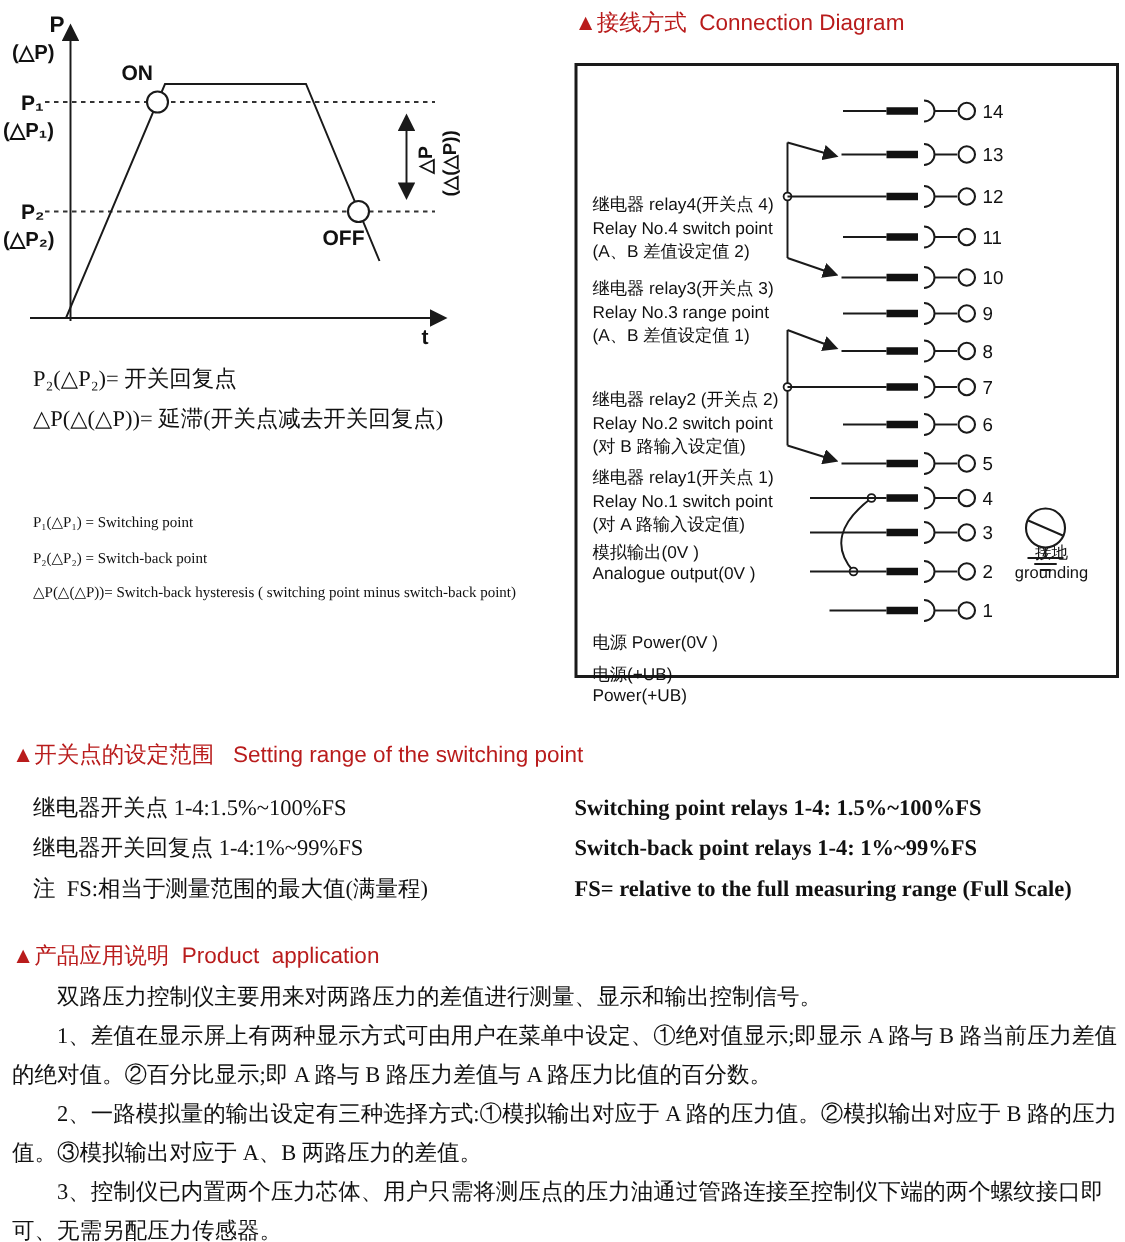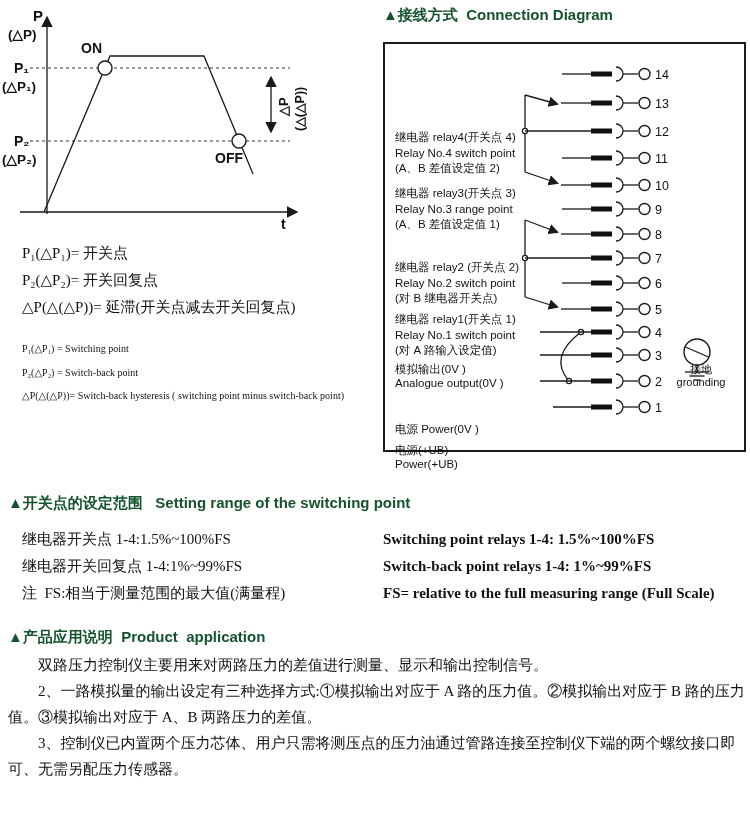--- a/index.html
+++ b/index.html
@@ -1,21 +1,21 @@
 <!DOCTYPE html>
 <html><head>
 <meta charset="utf-8">
 <style>
   html,body{margin:0;padding:0;background:#fff;}
   body{width:750px;height:828px;position:relative;overflow:hidden;
        font-family:"Liberation Serif",serif;color:#111;}
   .pre{white-space:pre-wrap;}
   .abs{position:absolute;}
-  .heading{font-family:"Liberation Sans",sans-serif;font-weight:700;
-           font-size:15px;color:#14532d;}
+  .heading{font-family:"Liberation Sans",sans-serif;font-weight:400;
+           font-size:15px;color:#b91c1c;}
   
   .conn-box{position:absolute;left:383px;top:42px;width:359px;height:406px;
             border:2px solid #1a1a1a;}
   .lbl{position:absolute;left:10px;width:135px;
        font-family:"Liberation Sans",sans-serif;font-size:11.5px;
        line-height:15.5px;color:#111;margin-top:48px;}
   .lbl.io{line-height:13.5px;}
   .gnd-lbl{position:absolute;left:280px;top:271px;width:72px;text-align:center;
            font-family:"Liberation Sans",sans-serif;font-size:11px;
            line-height:12.5px;color:#111;margin-top:48px;}
@@ -80,21 +80,21 @@
     <div>(A、B 差值设定值 2)</div>
   </div>
   <div class="lbl" style="top:94px">
     <div>继电器 relay3(开关点 3)</div>
     <div>Relay No.3 range point</div>
     <div>(A、B 差值设定值 1)</div>
   </div>
   <div class="lbl" style="top:168px">
     <div>继电器 relay2 (开关点 2)</div>
     <div>Relay No.2 switch point</div>
-    <div>(对 B 继电器开关点)</div>
+    <div>(对 B 路输入设定值)</div>
   </div>
   <div class="lbl" style="top:220px">
     <div>继电器 relay1(开关点 1)</div>
     <div>Relay No.1 switch point</div>
     <div>(对 A 路输入设定值)</div>
   </div>
 
   <div class="lbl io" style="top:271px">
     <div>模拟输出(0V )</div>
     <div>Analogue output(0V )</div>
@@ -257,21 +257,20 @@
       <line class="w" x1="300.5" y1="303" x2="323.5" y2="313"></line>
       <line class="w" x1="312" y1="321" x2="312" y2="328"></line>
       <line class="w" x1="300" y1="328" x2="324" y2="328"></line>
       <line class="w" x1="304.5" y1="332" x2="319.5" y2="332"></line>
       <line class="w" x1="308.5" y1="336" x2="315.5" y2="336"></line>
     </g>
   </svg>
 </div>
 
 <div class="defs-zh">
-  <div class="pre">P₁(△P₁)= 开关点</div>
   <div class="pre">P₂(△P₂)= 开关回复点</div>
   <div class="pre">△P(△(△P))= 延滞(开关点减去开关回复点)</div>
 </div>
 <div class="defs-en">
   <div class="pre">P₁(△P₁) = Switching point</div>
   <div class="pre">P₂(△P₂) = Switch-back point</div>
   <div class="pre">△P(△(△P))= Switch-back hysteresis ( switching point minus switch-back point)</div>
 </div>
 
 <div class="abs heading pre" style="left:8px;top:494px">▲开关点的设定范围   Setting range of the switching point</div>
@@ -282,15 +281,16 @@
 </div>
 <div class="sr-en">
   <div class="pre">Switching point relays 1-4: 1.5%~100%FS</div>
   <div class="pre">Switch-back point relays 1-4: 1%~99%FS</div>
   <div class="pre">FS= relative to the full measuring range (Full Scale)</div>
 </div>
 
 <div class="abs heading pre" style="left:8px;top:628px">▲产品应用说明  Product  application</div>
 <div class="app-paras">
   <p>双路压力控制仪主要用来对两路压力的差值进行测量、显示和输出控制信号。</p>
+  <p>1、差值在显示屏上有两种显示方式可由用户在菜单中设定、①绝对值显示;即显示 A 路与 B 路当前压力差值的绝对值。②百分比显示;即 A 路与 B 路压力差值与 A 路压力比值的百分数。</p>
   <p>2、一路模拟量的输出设定有三种选择方式:①模拟输出对应于 A 路的压力值。②模拟输出对应于 B 路的压力值。③模拟输出对应于 A、B 两路压力的差值。</p>
   <p>3、控制仪已内置两个压力芯体、用户只需将测压点的压力油通过管路连接至控制仪下端的两个螺纹接口即可、无需另配压力传感器。</p>
 </div>
 
 </body></html>

